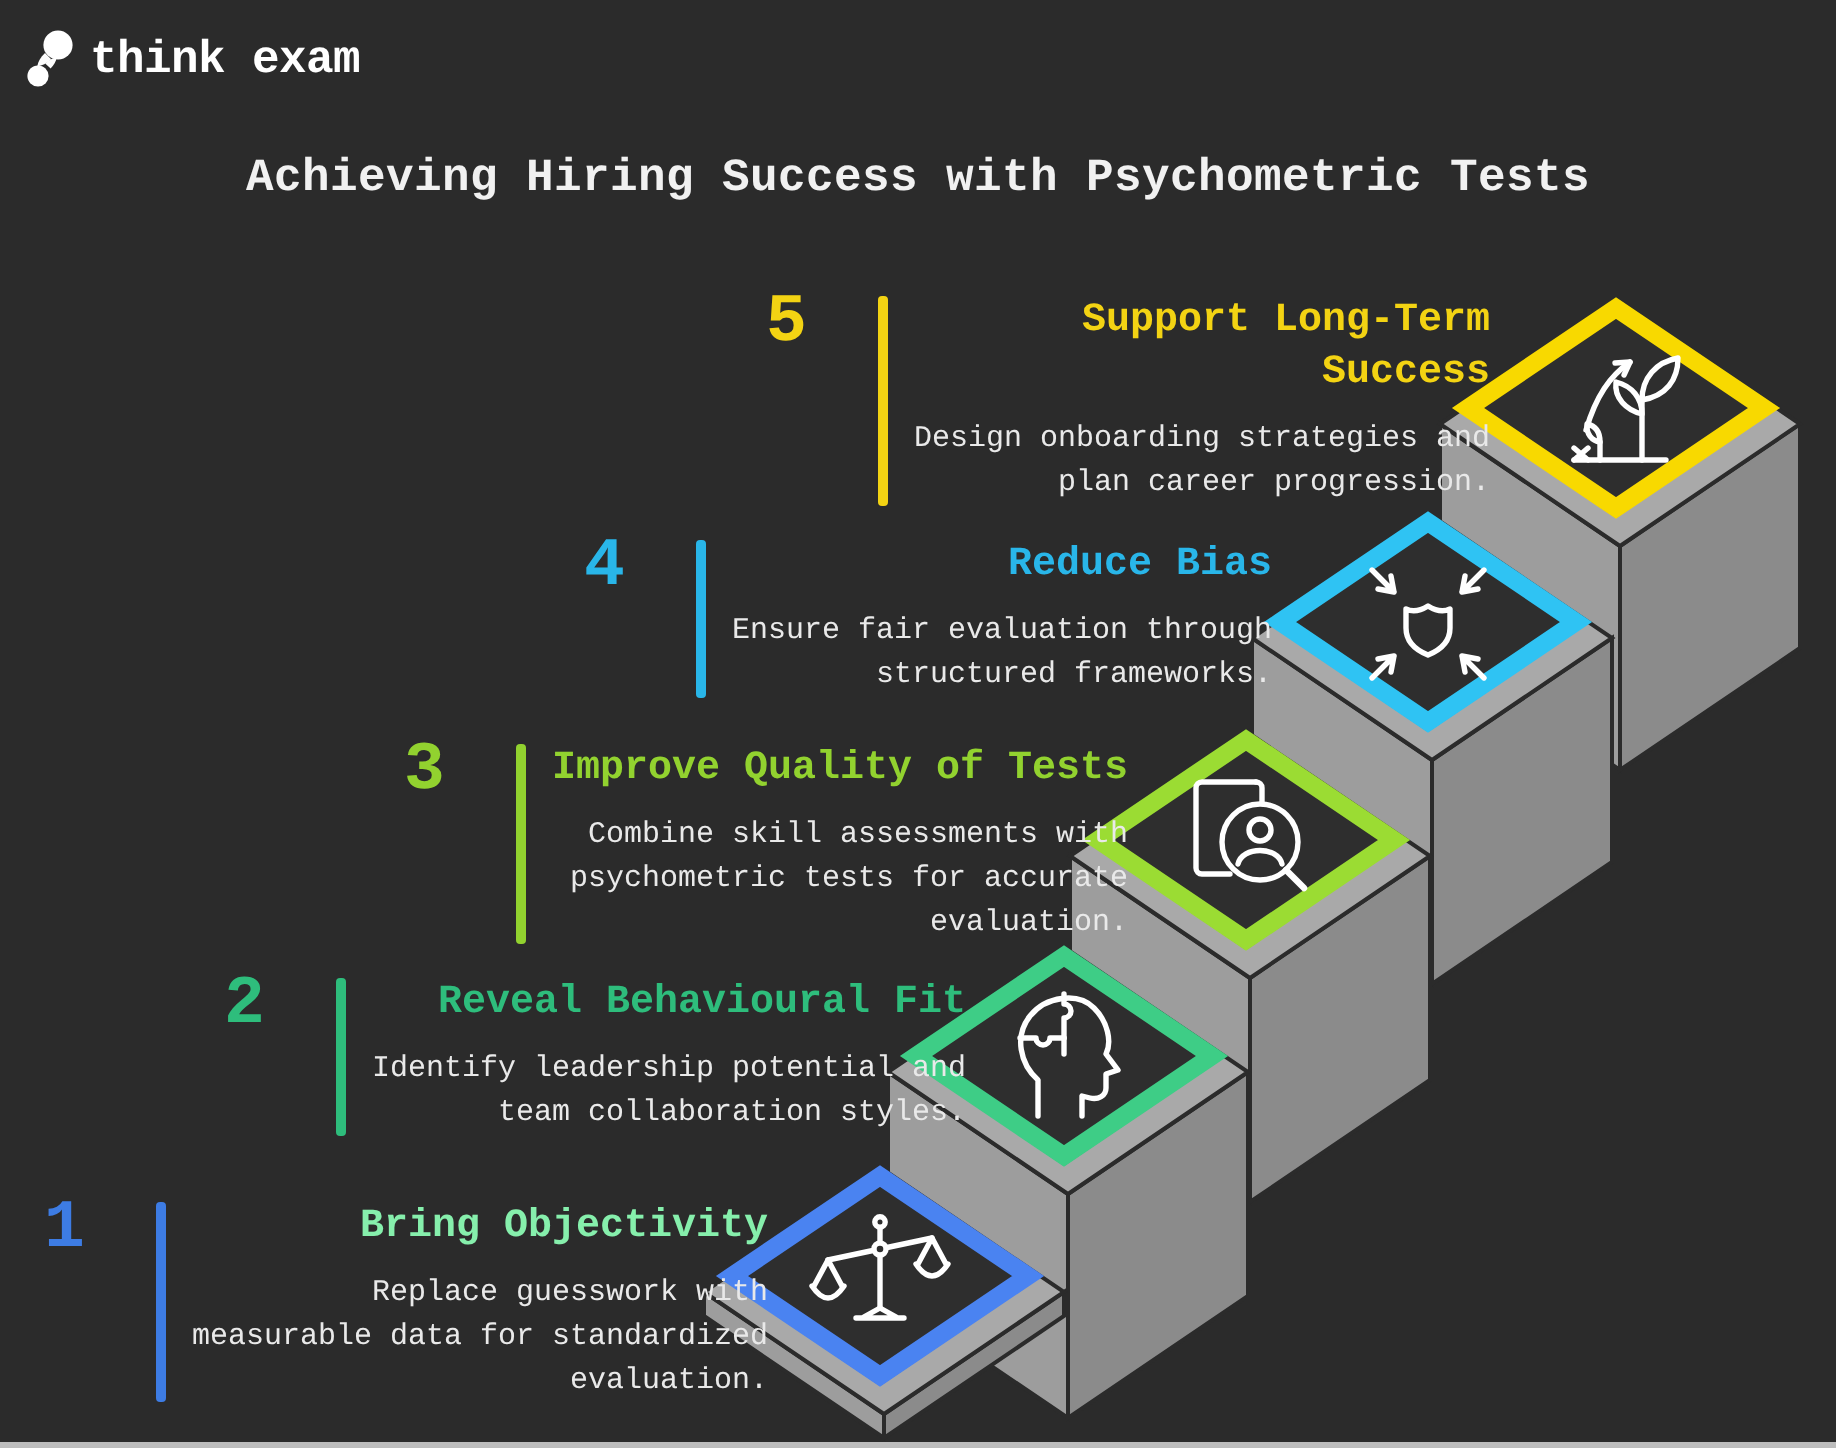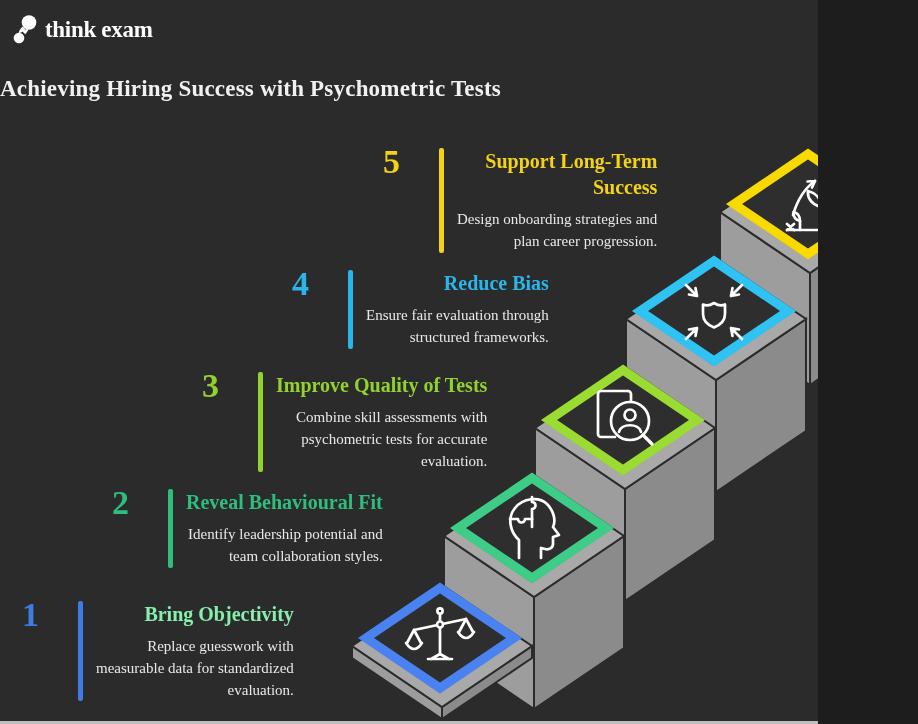--- a/index.html
+++ b/index.html
@@ -1,26 +1,26 @@
 <!DOCTYPE html>
 <html style="--background: #2b2b2b; --stair-top: #a9a9a9; --stair-left: #9d9d9d; --stair-right: #8b8b8b; --diamond-fill: #2e2e2e; --bottom-strip: #bdbdbd;"><head>
 <meta charset="utf-8">
 <style>
   html,body{margin:0;padding:0;background:#1d1d1d;}
   .canvas{
-    position:relative;width:818px;height:724px;overflow:hidden;
+    position:relative;width:918px;height:724px;overflow:hidden;
     background:var(--background,#2b2b2b);
-    font-family:Liberation Serif, serif;
+    font-family:Liberation Mono, monospace;
   }
   
   .brand{position:absolute;top:13px;left:12px;display:flex;align-items:center;gap:7px;}
   .brand svg{display:block;}
   .brand-name{color:#ffffff;font-size:23px;font-weight:bold;letter-spacing:-0.3px;}
   
-  .title{position:absolute;top:76px;left:0;width:100%;margin:0;
+  .title{position:absolute;top:76px;left:0;width:100%;margin:0;text-align:center;
     color:#f1f1f1;font-size:23px;font-weight:bold;letter-spacing:0.2px;}
   
   .stairs{position:absolute;left:0;top:0;width:918px;height:724px;}
   .face-left{fill:var(--stair-left,#9d9d9d);stroke:var(--background,#2b2b2b);stroke-width:2;}
   .face-right{fill:var(--stair-right,#8b8b8b);stroke:var(--background,#2b2b2b);stroke-width:2;}
   .face-top{fill:var(--stair-top,#a9a9a9);stroke:var(--background,#2b2b2b);stroke-width:2;}
   .diamond-rim{fill:var(--diamond-fill,#2e2e2e);}
   .diamond{fill:var(--diamond-fill,#2e2e2e);stroke-width:9;}
   .icon path, .icon circle, .icon line{stroke:#ffffff;stroke-width:2.7;fill:none;
     stroke-linecap:round;stroke-linejoin:round;}

